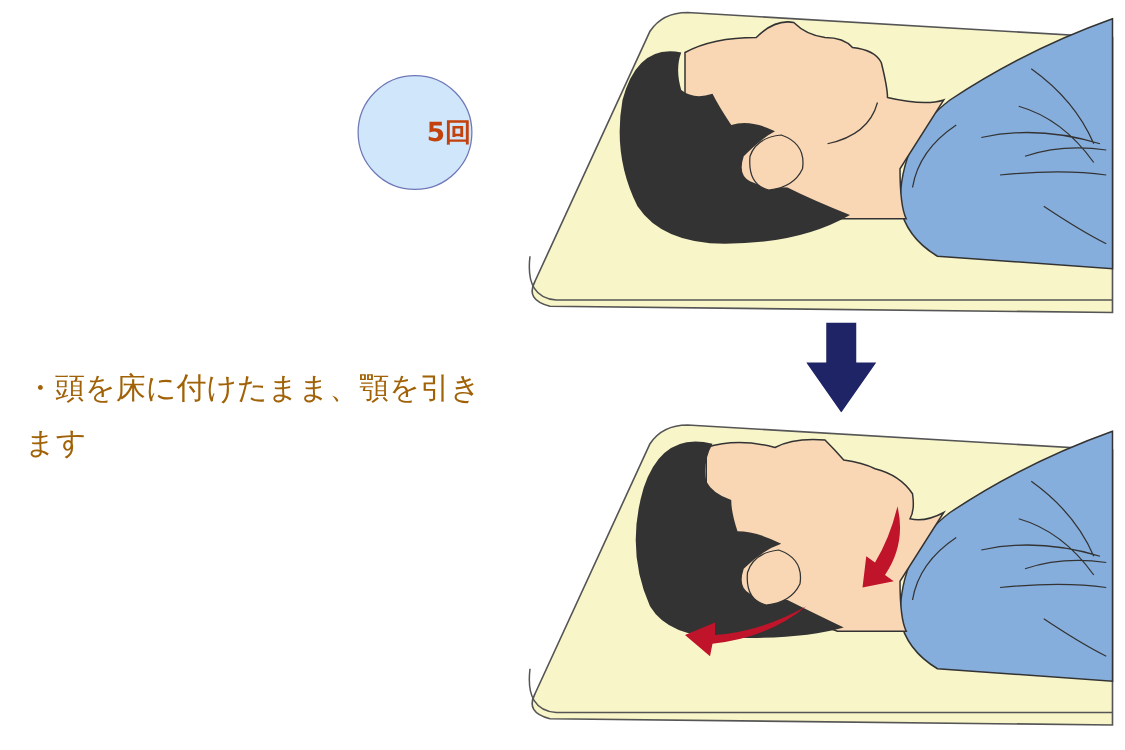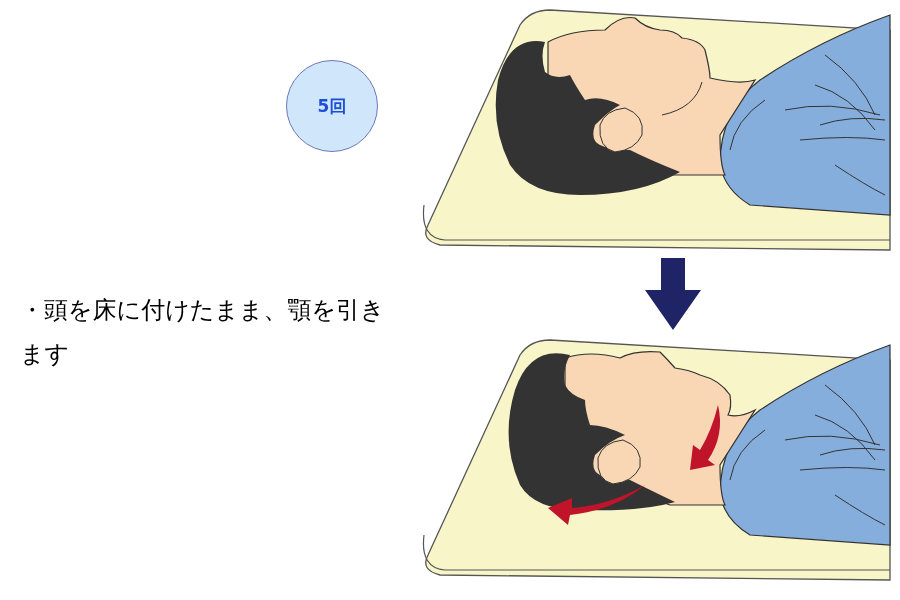--- a/index.html
+++ b/index.html
@@ -4,26 +4,26 @@
   <style>
     html, body { margin: 0; padding: 0; }
     body {
       width: 900px; height: 600px; background: #ffffff;
       position: relative; overflow: hidden;
       font-family: "DejaVu Sans", "Liberation Sans", sans-serif;
     }
     .badge {
       position: absolute; left: 286px; top: 60px; width: 92px; height: 92px;
       border-radius: 50%; background: #cfe6fb; border: 1.5px solid #6f78b8;
-      display: flex; align-items: center; justify-content: center;
-      color: #1d4ed8; font-weight: bold; font-size: 17px; box-sizing: border-box;
+      display: flex; align-items: center; justify-content: flex-end;
+      color: #c2410c; font-weight: bold; font-size: 21px; box-sizing: border-box;
     }
     .instructions {
       position: absolute; left: 20px; top: 288px; width: 380px;
-      color: #000000; font-size: 24px; line-height: 44px;
+      color: #a16207; font-size: 24px; line-height: 44px;
     }
     .instructions p { margin: 0 0 22px 0; }
     .fig { position: absolute; }
     #fig-before { left: 420px; top: 0px; }
     #fig-after { left: 420px; top: 330px; }
     #down-arrow { position: absolute; left: 645px; top: 258px; }
   </style>
 </head>
 <body>
 

